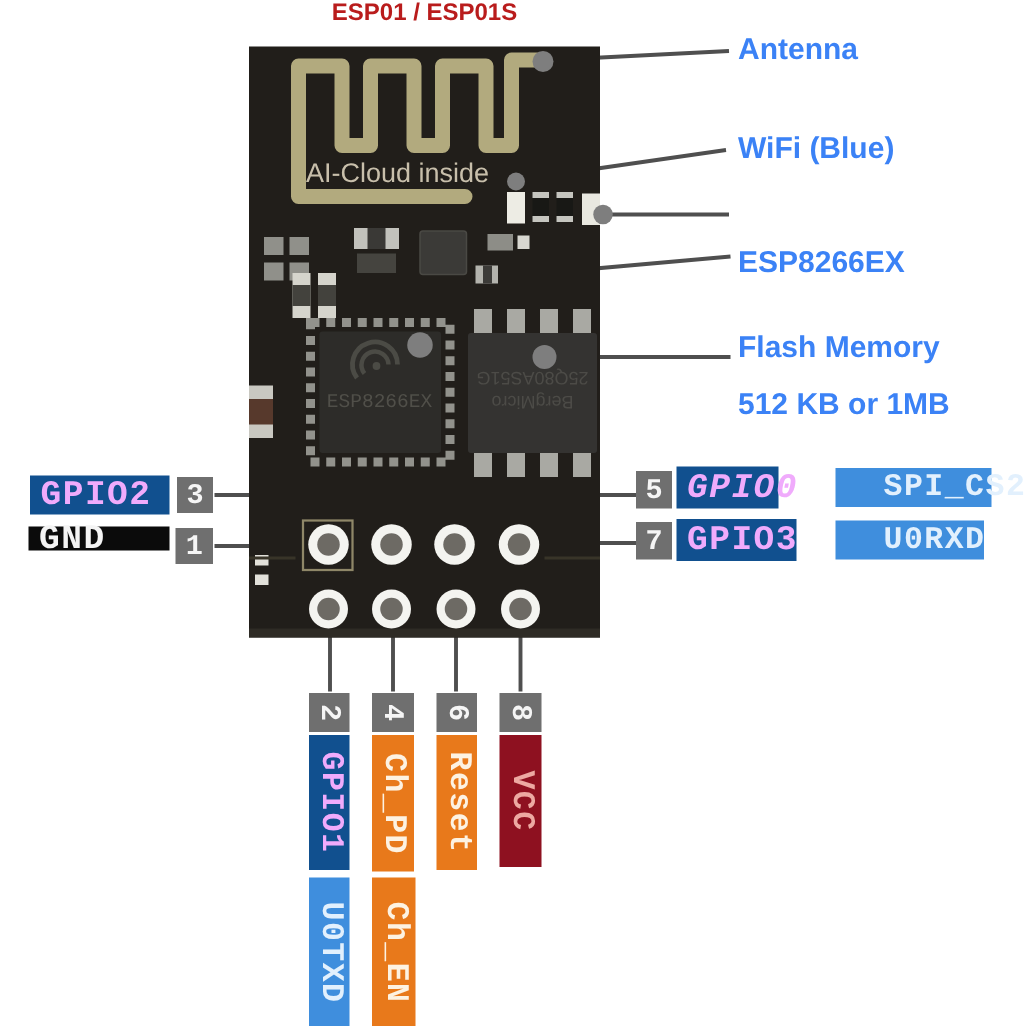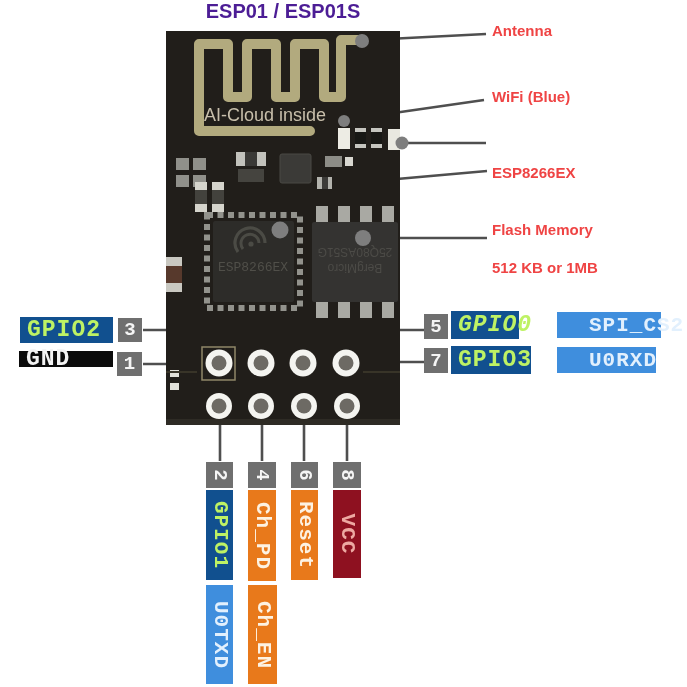--- a/index.html
+++ b/index.html
@@ -4,42 +4,42 @@
 <style>
   html,body { margin:0; padding:0; background:#ffffff; }
   .stage {
     position:relative; width:687px; height:687px; background:#ffffff;
     font-family:"Liberation Sans", sans-serif; overflow:hidden;
   }
   .stage svg { position:absolute; left:0; top:0; z-index:1; }
 
   .title {
     position:absolute; left:283px; top:0px; transform:translateX(-50%);
-    font-size:20px; font-weight:bold; color:#4c1d95; white-space:nowrap; z-index:3;
+    font-size:16px; font-weight:bold; color:#b91c1c; white-space:nowrap; z-index:3;
   }
 
   .callout {
-    position:absolute; font-size:15px; font-weight:bold; color:#ef4444;
+    position:absolute; font-size:20px; font-weight:bold; color:#3b82f6;
     white-space:nowrap; z-index:3;
   }
 
   .pbox {
     position:absolute; z-index:3; box-sizing:border-box;
     font-family:"Liberation Mono", monospace; font-weight:bold;
     color:#eef4fa; display:flex; align-items:center;
     letter-spacing:1px; white-space:nowrap;
   }
   .pbox.h { padding-left:7px; font-size:23px; }
   .pbox.h.small { font-size:21px;padding-left:32px; }
   .badge {
     position:absolute; z-index:3; background:#6f6f6f; color:#f5f5f5;
     font-family:"Liberation Mono", monospace; font-weight:bold; font-size:19px;
     display:flex; align-items:center; justify-content:center;
   }
-  .darkblue  { background:#11508f; color:#bef264; }
+  .darkblue  { background:#11508f; color:#f0abfc; }
   .lightblue { background:#3f8edd; color:#e2f0fd; }
   .orange    { background:#e8791b; color:#fdf2e2; }
   .darkred   { background:#8e1120; color:#eda9a2; }
   .gnd       { background:#0b0b0b; color:#f4f4f4; }
 
   .vwrap { position:absolute; z-index:3; }
   .vwrap .vtext {
     position:absolute; top:50%; left:50%;
     transform:translate(-50%,-50%) rotate(90deg);
     white-space:nowrap; font-family:"Liberation Mono", monospace;

